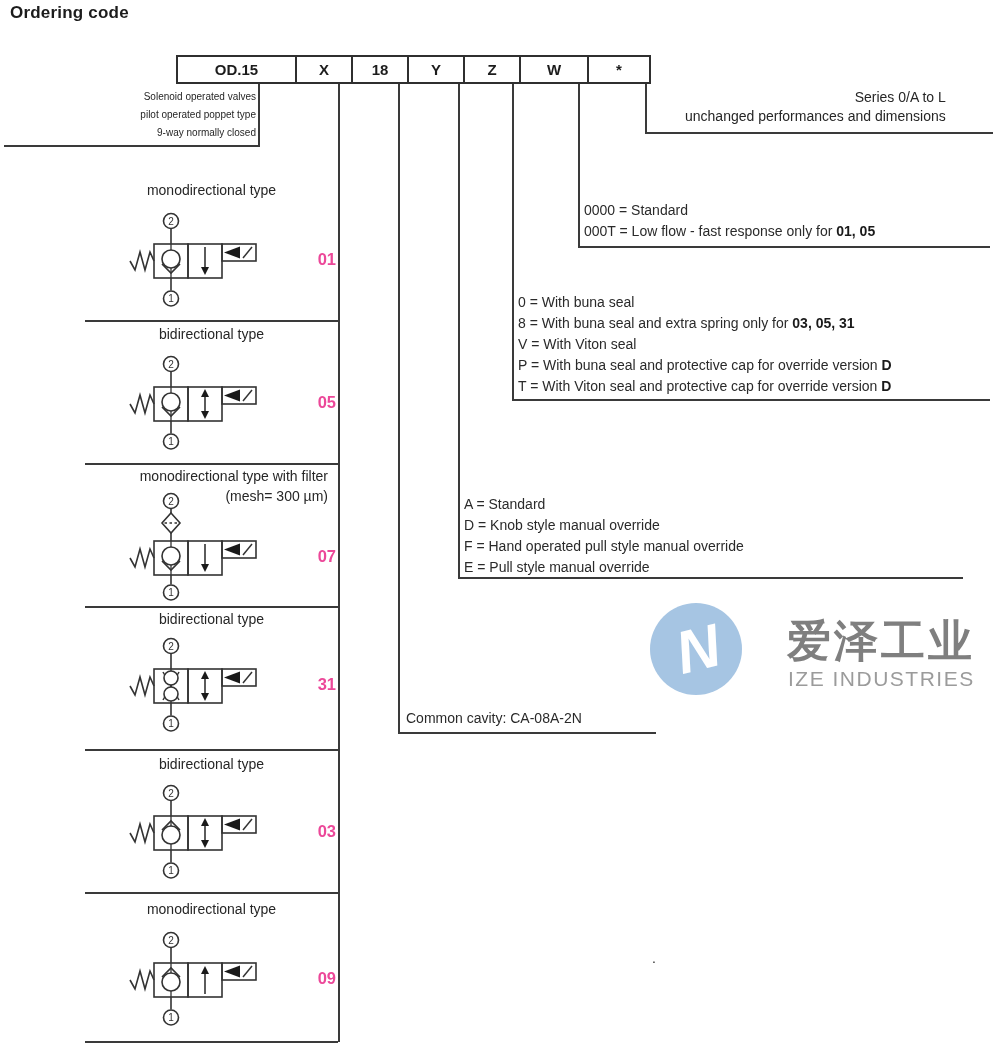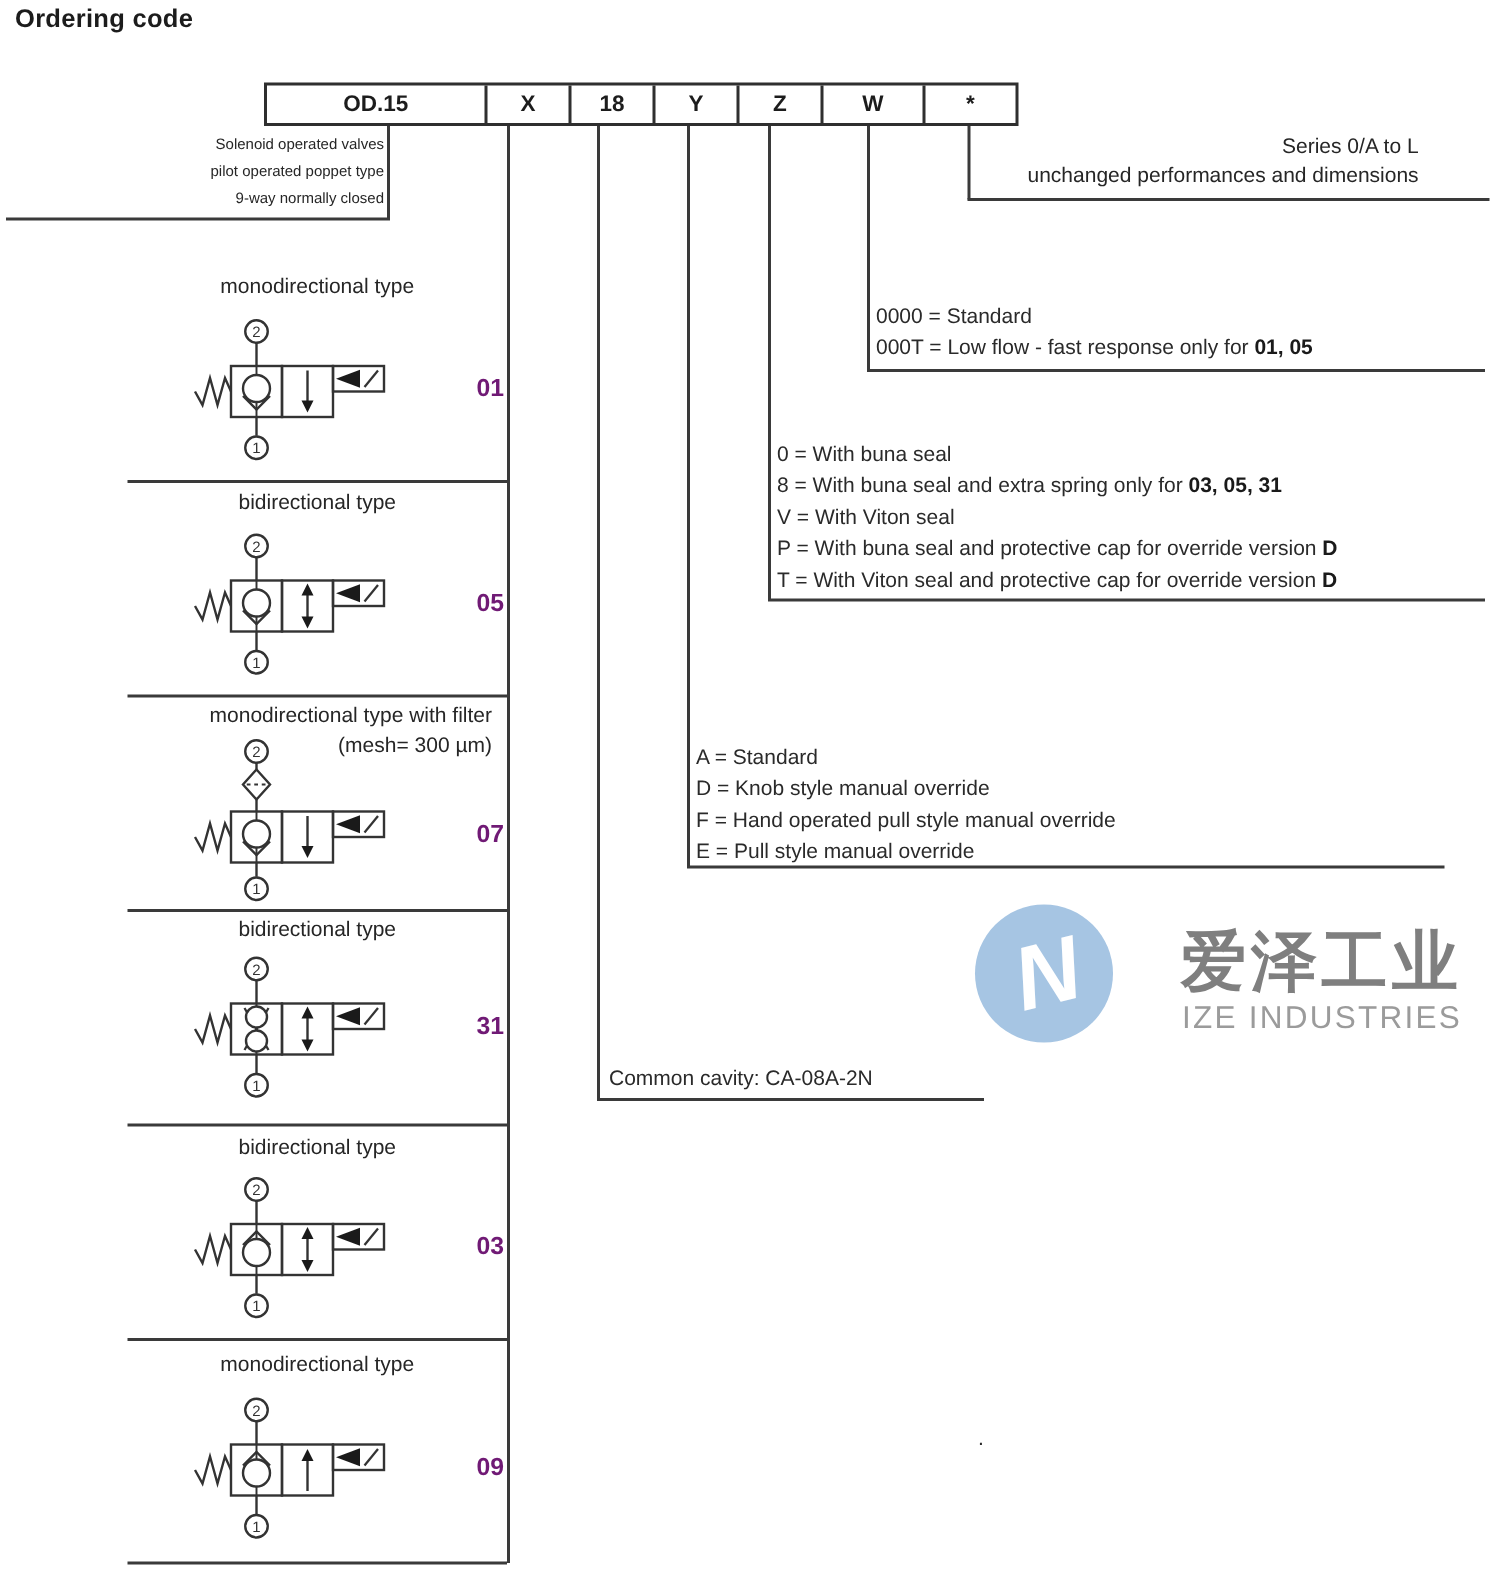--- a/index.html
+++ b/index.html
@@ -12,33 +12,33 @@
   .code-row{display:flex;border:2px solid #2f2f2f;box-sizing:border-box;background:#fff;}
   .code-cell{box-sizing:border-box;height:25px;line-height:25px;text-align:center;
              font-weight:bold;font-size:15px;border-left:2px solid #2f2f2f;color:#1c1c1c;}
   .code-cell:first-child{border-left:none;}
   .note{font-size:14px;line-height:21px;white-space:nowrap;color:#2a2a2a;}
   .note b{font-weight:bold;color:#1a1a1a;}
   .descriptor{font-size:10px;line-height:18px;text-align:right;white-space:nowrap;}
   .series{font-size:14px;line-height:19px;white-space:nowrap;}
   .valve-label{font-size:14px;line-height:20px;width:253px;text-align:center;white-space:nowrap;}
   .valve-label.right{text-align:right;padding-right:10px;box-sizing:border-box;}
-  .valve-code{font-size:16.5px;font-weight:bold;width:36px;text-align:right;color:#701a75;}
+  .valve-code{font-size:16.5px;font-weight:bold;width:36px;text-align:right;color:#ec4899;}
   .wm-cn{font-size:44px;font-weight:bold;letter-spacing:3px;white-space:nowrap;}
   .wm-en{font-size:21px;letter-spacing:1.5px;white-space:nowrap;}
 </style>
 </head>
 <body>
 
 <div id="page">
 
   <div class="abs title" style="left:10px;top:3px;">Ordering code</div>
 
   <div class="abs code-row" style="left:176px;top:55px;">
-      <div class="code-cell" style="width: 145px;">OD.15</div>
+      <div class="code-cell" style="width: 117px;">OD.15</div>
       <div class="code-cell" style="width: 56px;">X</div>
       <div class="code-cell" style="width: 56px;">18</div>
       <div class="code-cell" style="width: 56px;">Y</div>
       <div class="code-cell" style="width: 56px;">Z</div>
       <div class="code-cell" style="width: 68px;">W</div>
       <div class="code-cell" style="width: 62px;">*</div>
     </div>
 
   <div class="abs descriptor" style="left:4px;top:88px;width:252px;">
     <div>Solenoid operated valves</div>

